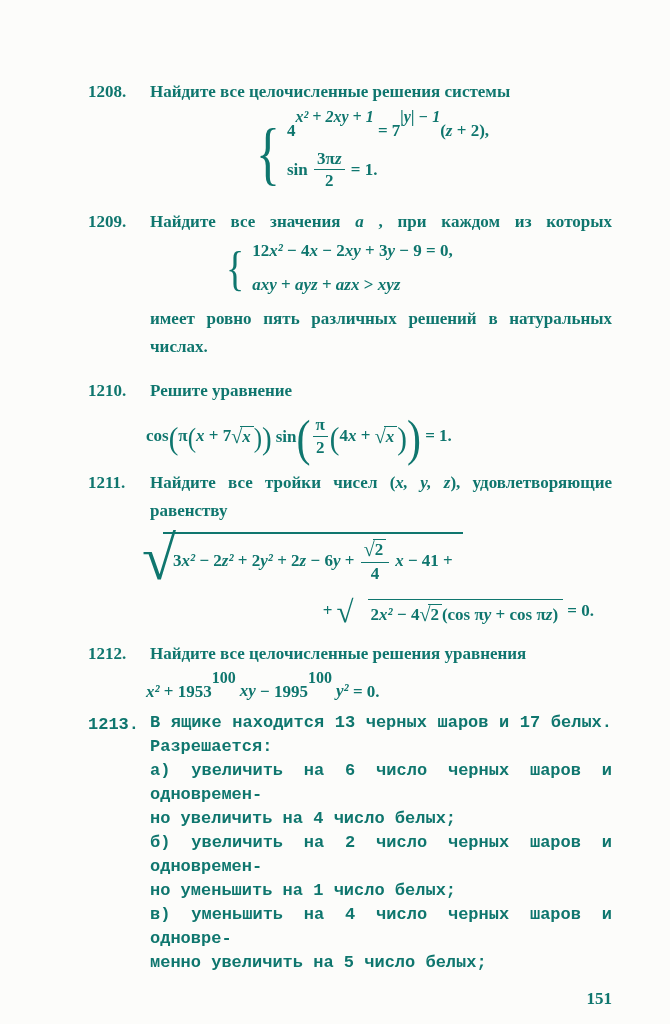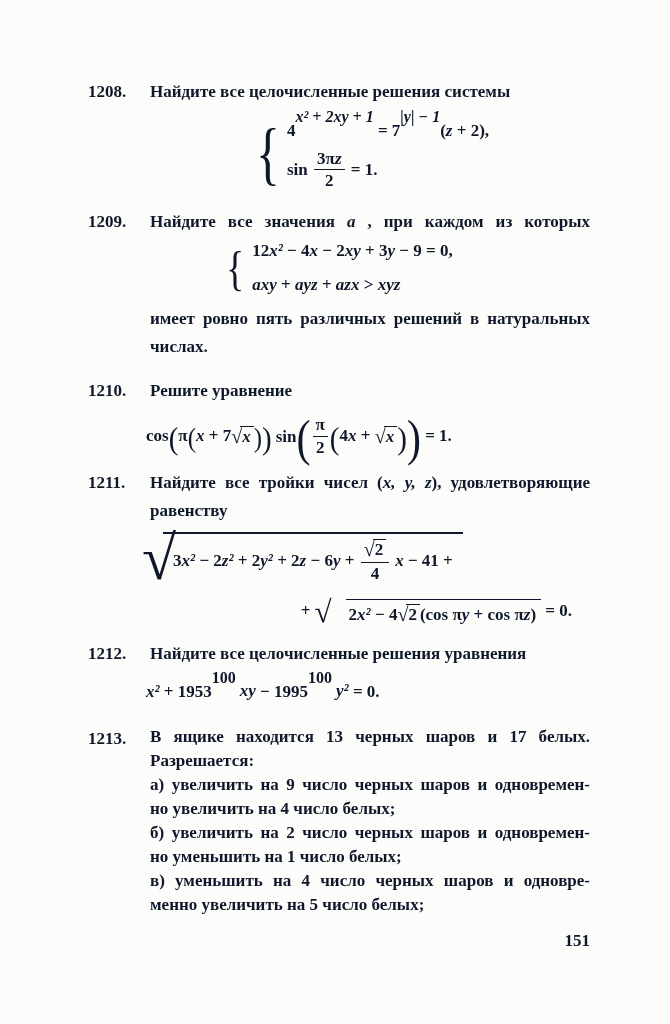--- a/index.html
+++ b/index.html
@@ -1,20 +1,20 @@
 <!DOCTYPE html>
 <html><head>
 <meta charset="utf-8">
 <style>
   * { margin:0; padding:0; box-sizing:border-box; }
   html,body { background:#fbfbf9; }
   .page {
     position:relative; width:670px; height:1024px; overflow:hidden;
-    background:#fcfcfa; color:#0f172a;
-    padding:78px 80px 0 88px;
+    background:#fcfcfa; color:#0f766e;
+    padding:78px 58px 0 88px;
     font-family:"Liberation Serif","DejaVu Serif",serif;
     font-size:17px; font-weight:700;
   }
   .row { display:flex; align-items:flex-start; }
   .num { width:62px; flex:none; line-height:28px; }
   .body { width:462px; }
   .line { line-height:28px; text-align:justify; text-align-last:justify; }
   .line.last { text-align-last:left; }
   .b13 .line { line-height:24px; }
   i { font-style:italic; }
@@ -57,21 +57,21 @@
                        padding:2px 5px 0 3px; line-height:1.2;margin-left:20px; }
 
   .bp { display:inline-block; font-weight:400; vertical-align:middle; line-height:0; transform:scaleY(1.12); }
   .bp26 { font-size:25px; }
   .bp30 { font-size:29px; }
   .bp44 { font-size:42px; transform:scaleY(1.22); }
 
   #p1210 { margin-top:16px; }
   #p1211 { margin-top:10px; }
   #p1212 { margin-top:12px; }
-  #p1213 { margin-top:24px; }
+  #p1213 { margin-top:10px;font-family:Liberation Mono, monospace; }
   .eq1210 { margin:12px 0 10px 58px; }
   .f1211a { margin:4px 0 2px 54px; }
   .f1211b { margin:6px 18px 2px 0; text-align:right; }
   .eq1212 { margin:8px 0 2px 58px; }
   .pageno { margin-top:12px; text-align:right; line-height:24px; }
 </style>
 </head>
 <body>
 
 <div class="page">
@@ -161,21 +161,21 @@
     </div>
     <div class="formula eq1212"><i>x²</i><span> + 1953</span><sup class="sup">100</sup><i class="mls">xy</i><span> − 1995</span><sup class="sup">100</sup><i class="mls">y²</i><span> = 0.</span></div>
   </section>
 
   <section class="prob" id="p1213">
     <div class="row">
       <div class="num">1213.</div>
       <div class="body b13">
         <div class="line">В ящике находится 13 черных шаров и 17 белых.</div>
         <div class="line last">Разрешается:</div>
-        <div class="line">а) увеличить на 9 число черных шаров и одновремен-</div>
+        <div class="line">а) увеличить на 6 число черных шаров и одновремен-</div>
         <div class="line last">но увеличить на 4 число белых;</div>
         <div class="line">б) увеличить на 2 число черных шаров и одновремен-</div>
         <div class="line last">но уменьшить на 1 число белых;</div>
         <div class="line">в) уменьшить на 4 число черных шаров и одновре-</div>
         <div class="line last">менно увеличить на 5 число белых;</div>
       </div>
     </div>
   </section>
 
   <div class="pageno">151</div>

